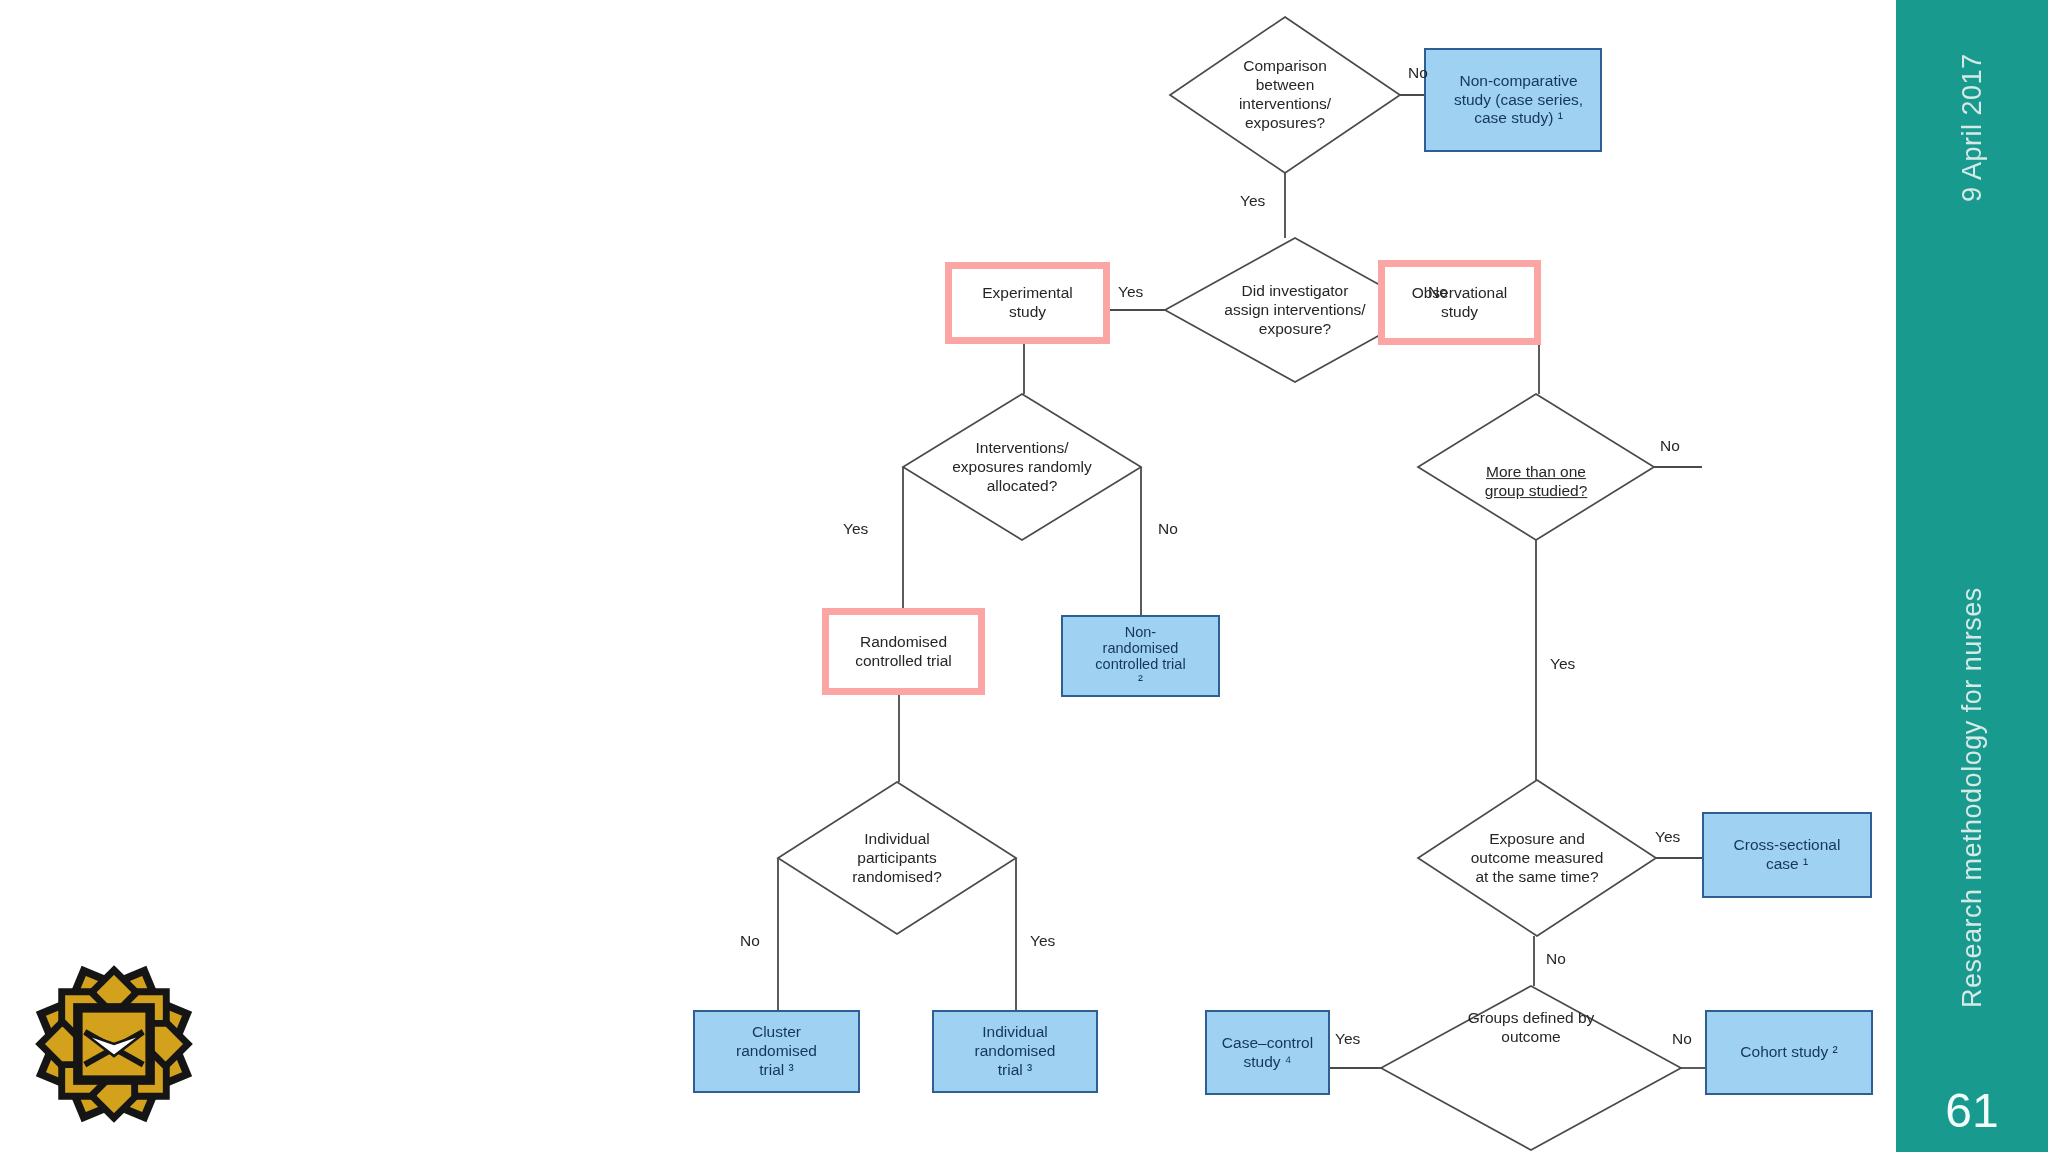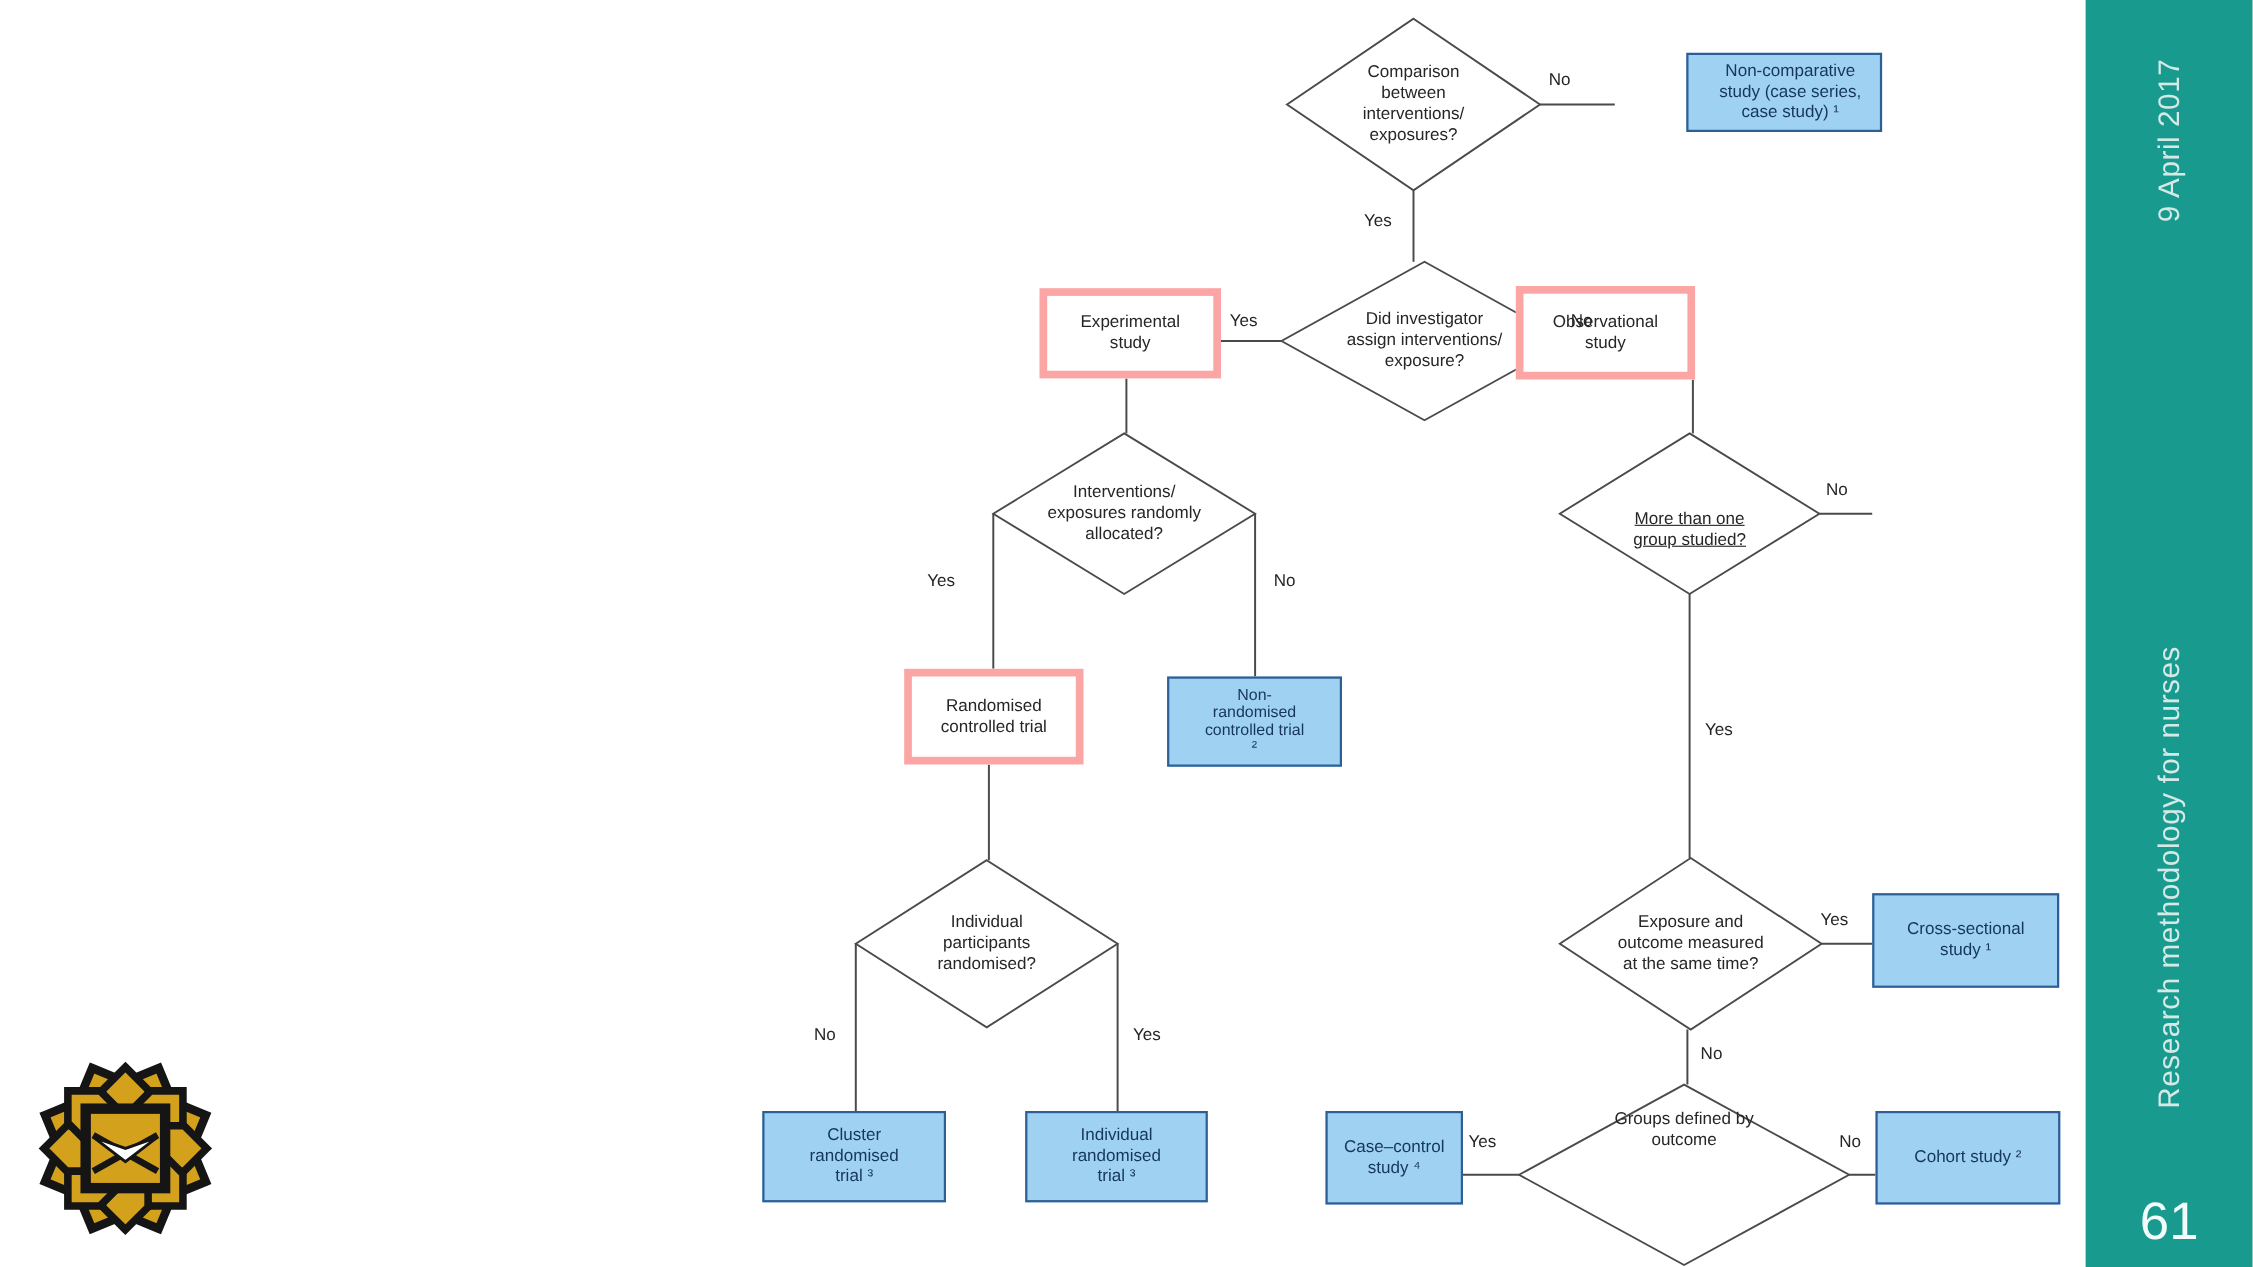--- a/index.html
+++ b/index.html
@@ -106,35 +106,35 @@
     <div class="dtext" style="left:1531px;top:1028px;">Groups defined by
 outcome</div>
 
     <div class="node" style="left:945px;top:262px;width:165px;height:82px;">Experimental
 study</div>
     <div class="node" style="left:1378px;top:260px;width:163px;height:85px;">Observational
 study</div>
     <div class="node" style="left:822px;top:608px;width:163px;height:87px;">Randomised
 controlled trial</div>
 
-    <div class="node result" style="left:1533px;top:48px;width:178px;height:72px;padding-left:11px;">Non-comparative
+    <div class="node result" style="left:1424px;top:48px;width:178px;height:104px;padding-left:11px;">Non-comparative
 study (case series,
 case study) ¹</div>
     <div class="node result" style="left:1061px;top:615px;width:159px;height:82px;font-size:14.5px;line-height:1.12;">Non-
 randomised
 controlled trial
 ²</div>
     <div class="node result" style="left:693px;top:1010px;width:167px;height:83px;">Cluster
 randomised
 trial ³</div>
     <div class="node result" style="left:932px;top:1010px;width:166px;height:83px;">Individual
 randomised
 trial ³</div>
     <div class="node result" style="left:1702px;top:812px;width:170px;height:86px;">Cross-sectional
-study ¹</div>
+case ¹</div>
     <div class="node result" style="left:1705px;top:1010px;width:168px;height:85px;">Cohort study ²</div>
     <div class="node result" style="left:1205px;top:1010px;width:125px;height:85px;">Case–control
 study ⁴</div>
 
     <div class="elabel" style="left:1240px;top:192px;">Yes</div>
     <div class="elabel" style="left:1408px;top:64px;">No</div>
     <div class="elabel" style="left:1118px;top:283px;">Yes</div>
     <div class="elabel" style="left:1428px;top:283px;">No</div>
     <div class="elabel" style="left:843px;top:520px;">Yes</div>
     <div class="elabel" style="left:1158px;top:520px;">No</div>

